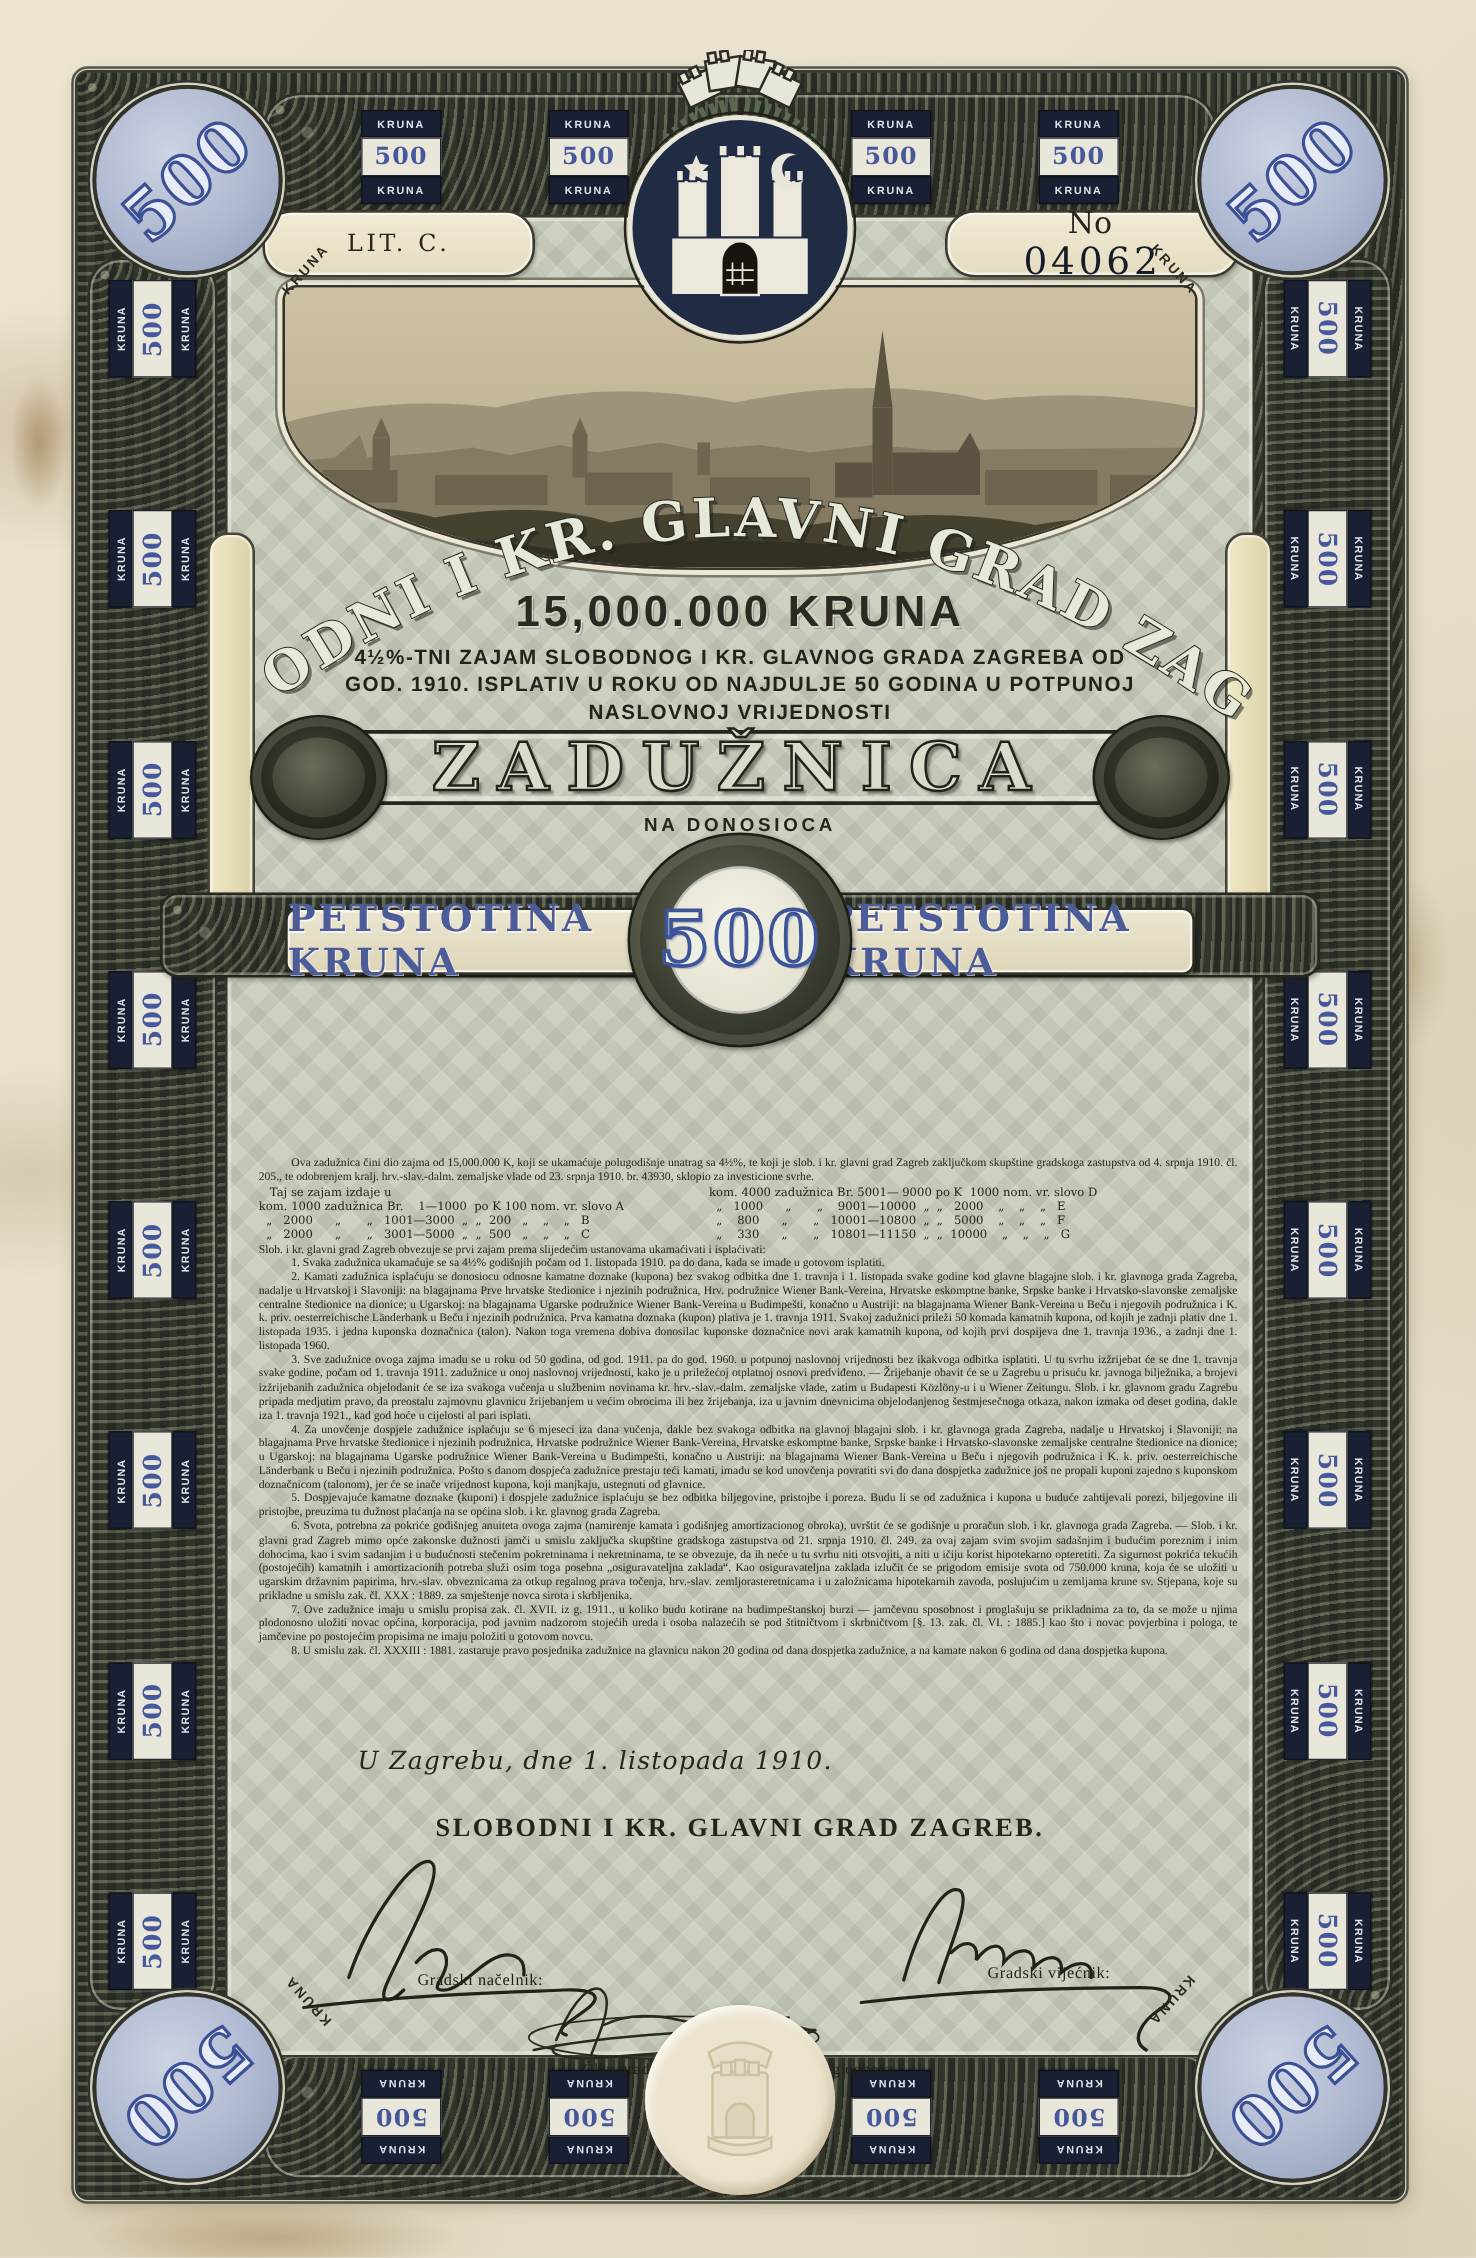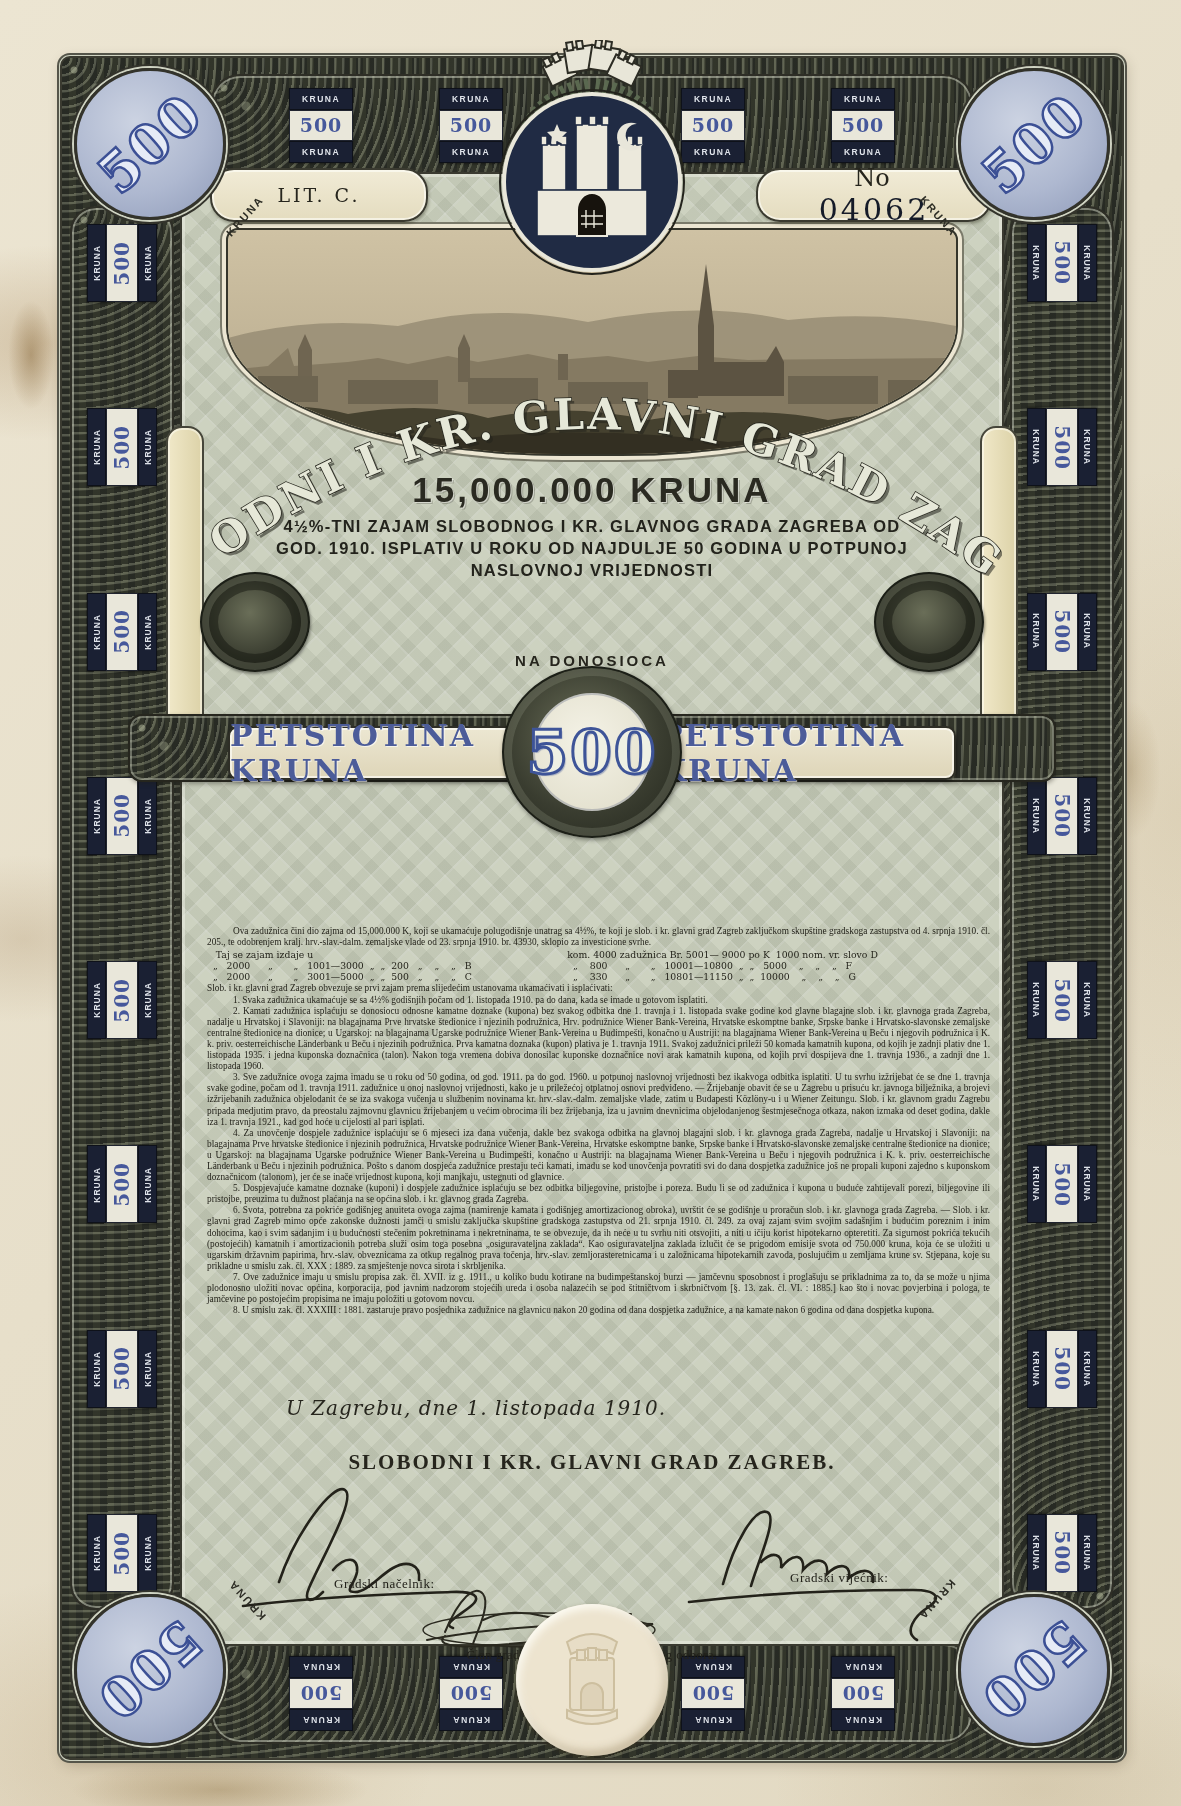--- a/index.html
+++ b/index.html
@@ -563,39 +563,46 @@
     <div class="amount">15,000.000 KRUNA</div>
 
     <div class="subtitle">
       <div>4½%-TNI ZAJAM SLOBODNOG I KR. GLAVNOG GRADA ZAGREBA OD</div>
       <div>GOD. 1910. ISPLATIV U ROKU OD NAJDULJE 50 GODINA U POTPUNOJ</div>
       <div>NASLOVNOJ VRIJEDNOSTI</div>
     </div>
 
     <div class="rosette l"></div>
     <div class="rosette r"></div>
+    <div class="zad-band">
+      <span class="zad-text">ZADUŽNICA</span>
+    </div>
 
     <div class="bearer1">NA DONOSIOCA</div>
     <div class="bearer2">NA</div>
 
     <div class="val-band filigree"></div>
     <div class="val-plaque l">PETSTOTINA KRUNA</div>
     <div class="val-plaque r">PETSTOTINA KRUNA</div>
     <div class="vmed">
       <div class="vmed-in">
         <span class="v500">500</span>
       </div>
     </div>
 
     <div class="body-text">
       <p class="para indent">Ova zadužnica čini dio zajma od 15,000.000 K, koji se ukamaćuje polugodišnje unatrag sa 4½%, te koji je slob. i kr. glavni grad Zagreb zaključkom skupštine gradskoga zastupstva od 4. srpnja 1910. čl. 205., te odobrenjem kralj. hrv.-slav.-dalm. zemaljske vlade od 23. srpnja 1910. br. 43930, sklopio za investicione svrhe.</p>
       <div class="issue-table num-font">
         <div class="irow">
           <div class="il">   Taj se zajam izdaje u</div>
           <div class="ir">kom. 4000 zadužnica Br. 5001— 9000 po K  1000 nom. vr. slovo D</div>
+        </div>
+        <div class="irow">
+          <div class="il">kom. 1000 zadužnica Br.    1—1000  po K 100 nom. vr. slovo A</div>
+          <div class="ir">  „   1000      „       „    9001—10000  „  „   2000    „    „    „   E</div>
         </div>
         <div class="irow">
           <div class="il">  „   2000      „       „   1001—3000  „  „  200   „    „    „   B</div>
           <div class="ir">  „    800      „       „   10001—10800  „  „   5000    „    „    „   F</div>
         </div>
         <div class="irow">
           <div class="il">  „   2000      „       „   3001—5000  „  „  500   „    „    „   C</div>
           <div class="ir">  „    330      „       „   10801—11150  „  „  10000    „    „    „   G</div>
         </div>
       </div>

